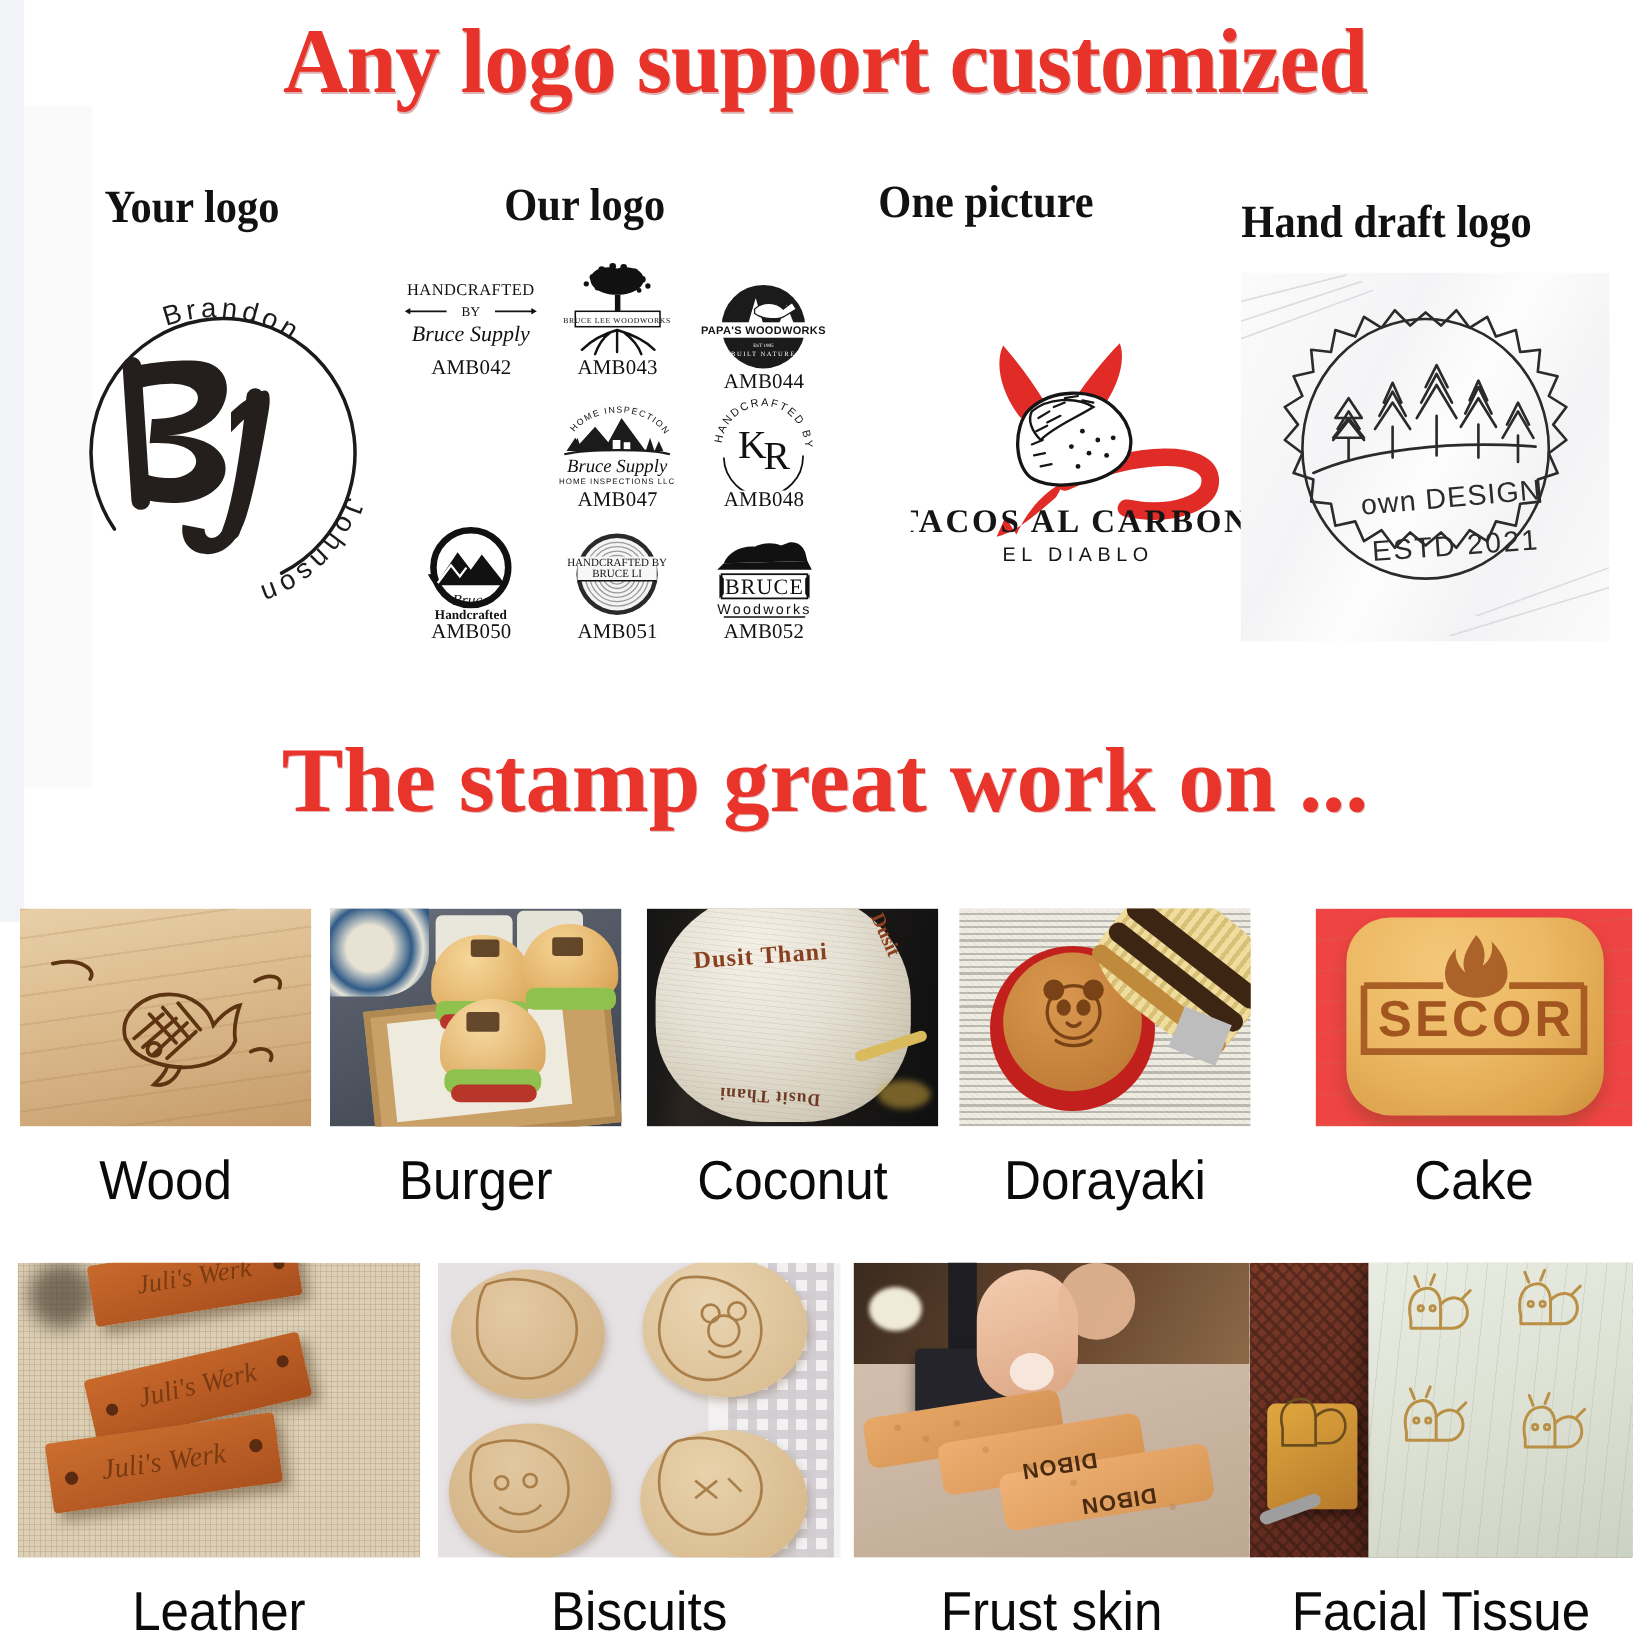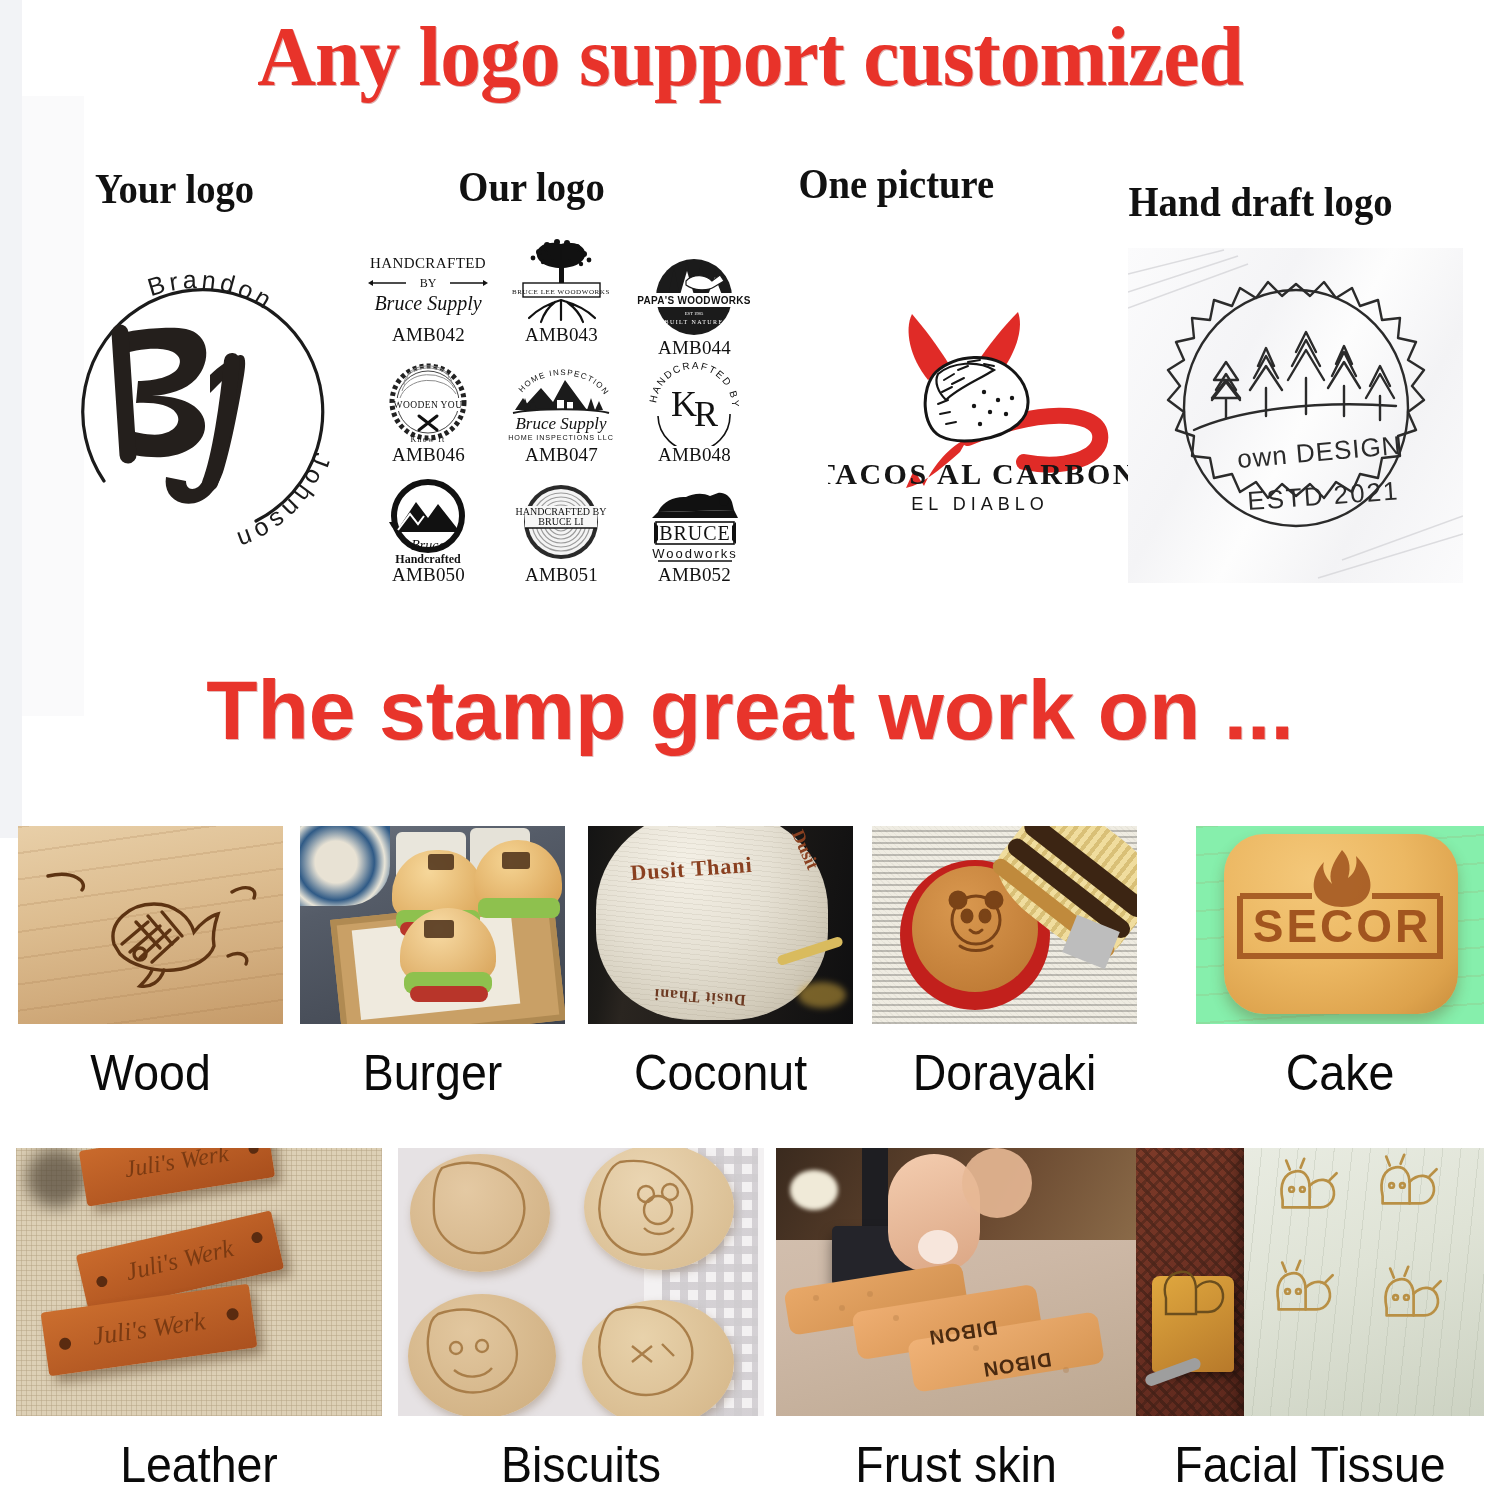--- a/index.html
+++ b/index.html
@@ -24,21 +24,21 @@
     line-height:98px;
     color:#e8332a;
     letter-spacing:-1px;
     transform:scaleX(0.97);
     text-shadow:1px 1px 0 rgba(160,30,25,.35);
     white-space:nowrap;
   }
   .title-second{
     position:absolute;left:0;right:0;top:660px;
     text-align:center;
-    font-family:Liberation Sans, sans-serif;
+    font-family:Liberation Serif, serif;
     font-weight:700;
     font-size:84px;
     line-height:100px;
     color:#e8342b;
     letter-spacing:0px;
     text-shadow:1px 1px 0 rgba(160,30,25,.3);
     white-space:nowrap;
   }
 
   
@@ -203,37 +203,20 @@
         </g>
         <path d="M58 30 C 66 22 78 24 84 30 L 92 24 L 96 30 L 86 36 C 80 40 66 40 58 34 Z" fill="#fff" stroke="#1b1b1b" stroke-width="1.2"></path>
         <rect x="26" y="42" width="80" height="14" fill="#fff"></rect>
         <text x="66" y="53" text-anchor="middle" font-family="Liberation Sans, sans-serif" font-size="10" font-weight="bold" fill="#111" letter-spacing="0.3">PAPA'S WOODWORKS</text>
         <text x="66" y="64" text-anchor="middle" font-family="Liberation Serif, serif" font-size="4.6" fill="#fff">EST 1985</text>
         <text x="66" y="73" text-anchor="middle" font-family="Liberation Serif, serif" font-size="6" fill="#fff" letter-spacing="1.4">BUILT NATURE</text>
       </svg>
       <div class="logo-code">AMB044</div>
     </div>
 
-    <div class="logo-cell" style="left:0;top:120px;">
-      <svg class="logo-art" viewBox="0 0 133 88">
-        <circle cx="66" cy="44" r="36" fill="none" stroke="#222" stroke-width="5" stroke-dasharray="4 3"></circle>
-        <circle cx="66" cy="44" r="31" fill="#fff" stroke="#444" stroke-width="1"></circle>
-        <g fill="none" stroke="#8d8d8d" stroke-width="1">
-          <path d="M38 40 A 30 24 0 0 1 94 36"></path>
-            <path d="M40 33 A 27 20 0 0 1 92 30"></path>
-          <path d="M42 27 A 24 16 0 0 1 90 25"></path>
-            <path d="M45 21 A 20 12 0 0 1 87 20"></path>
-        </g>
-        <rect x="34" y="40" width="64" height="13" fill="#fff"></rect>
-        <text x="66" y="50" text-anchor="middle" font-family="Liberation Serif, serif" font-size="9.5" fill="#111" letter-spacing="0.4">WOODEN YOU</text>
-        <path d="M57 58 L75 72 M75 58 L57 72" stroke="#111" stroke-width="3" stroke-linecap="round"></path>
-        <text x="66" y="84" text-anchor="middle" font-family="Liberation Serif, serif" font-size="8" fill="#111" letter-spacing="1.2">Know It</text>
-      </svg>
-      <div class="logo-code">AMB046</div>
-    </div>
 
     <div class="logo-cell" style="left:133px;top:120px;">
       <svg class="logo-art" viewBox="0 0 133 88">
         <path id="hi-arc" d="M 24 40 A 46 34 0 0 1 110 38" fill="none"></path>
         <text font-family="Liberation Sans, sans-serif" font-size="8" fill="#111" letter-spacing="1.3">
           <textPath href="#hi-arc" startOffset="6%">HOME INSPECTIONS LLC</textPath>
         </text>
         <path d="M26 52 L46 30 L58 44 L70 22 L92 52 Z" fill="#1b1b1b"></path>
         <path d="M20 52 L28 40 L36 52 Z" fill="#1b1b1b"></path>
         <g fill="#1b1b1b">
@@ -485,21 +468,21 @@
             <div style="position:absolute;left:0;top:34px;width:150px;height:20px;background:#3c2513;border-radius:10px;"></div>
             <div style="position:absolute;left:0;top:62px;width:150px;height:18px;background:#3c2513;border-radius:9px;"></div>
             <div style="position:absolute;left:0;top:88px;width:150px;height:16px;background:#c08a3c;border-radius:8px;"></div>
           </div>
           <div style="position:absolute;left:196px;top:96px;width:46px;height:40px;background:#bdbdbd;transform:rotate(22deg);"></div>
         </div>
       </div>
       <div class="cap" style="left:872px;width:265px;">Dorayaki</div>
 
       <div class="ph" style="left:1196px;top:0;width:288px;height:198px;">
-        <div class="inner" style="background:linear-gradient(165deg,#ead6b4 0%,#e0c79e 55%,#d3b versus 100%);background-color:#86efac;">
+        <div class="inner" style="background:linear-gradient(165deg,#ead6b4 0%,#e0c79e 55%,#d3b versus 100%);background-color:#ef4444;">
           <div style="position:absolute;inset:0;background:repeating-linear-gradient(176deg, rgba(170,130,80,.14) 0 2px, rgba(255,255,255,0) 2px 28px);"></div>
           <div style="position:absolute;left:28px;top:8px;width:234px;height:180px;border-radius:40px;
                       background:radial-gradient(ellipse at 38% 24%,#f4c87a 0%,#ecb863 45%,#dda24c 80%,#c98d3c 100%);
                       box-shadow:0 8px 14px rgba(90,60,20,.3);"></div>
           <svg viewBox="0 0 288 198" style="position:absolute;inset:0;">
             <g fill="#a2551f" opacity=".88">
               <path d="M146 24 C 136 38 132 48 136 58 C 128 50 126 42 128 36
                        C 118 46 114 62 122 72 C 132 84 160 84 170 72 C 180 60 172 42 160 30
                        C 162 40 158 48 152 52 C 156 40 152 30 146 24 Z"></path>
             </g>

